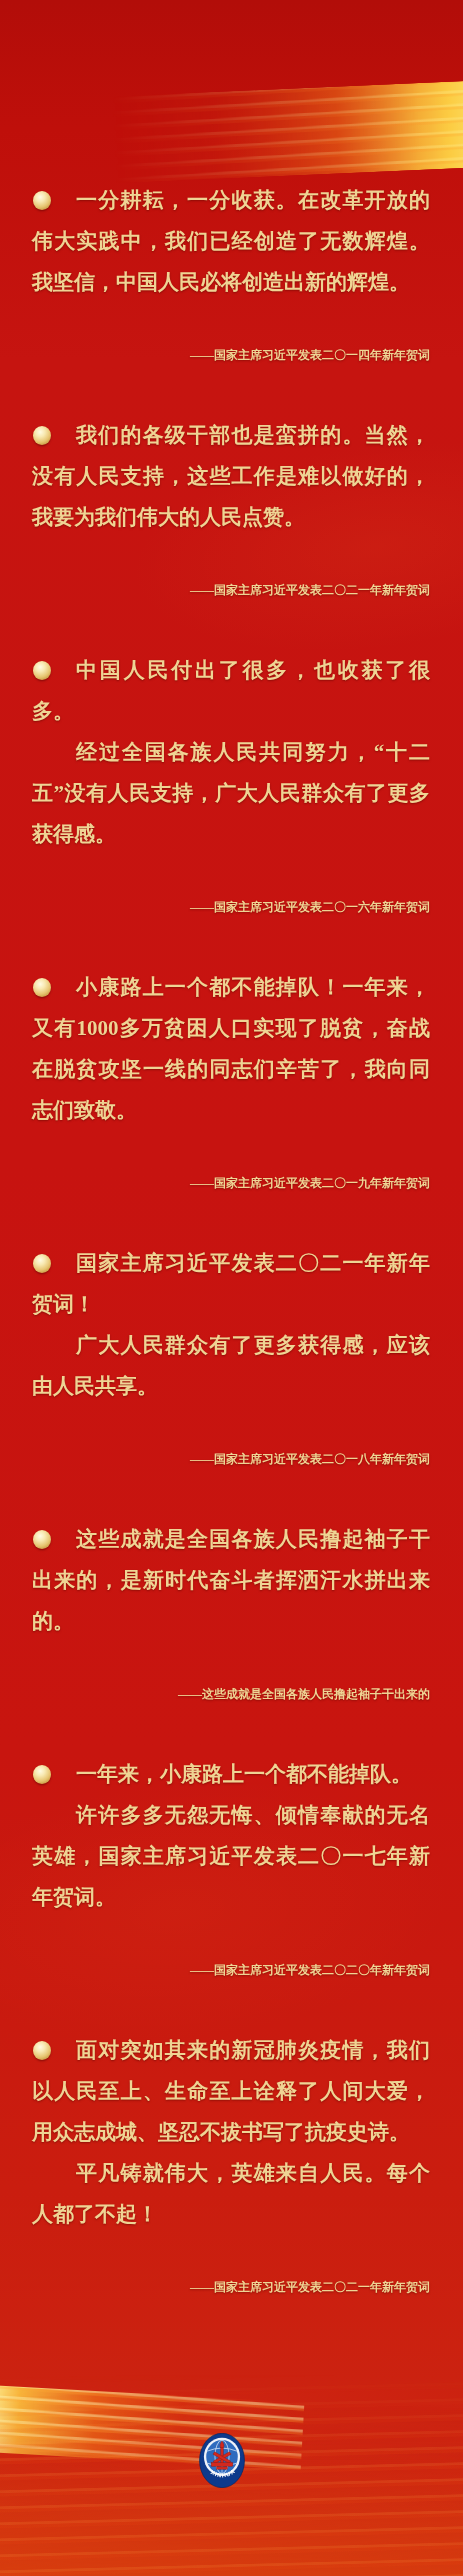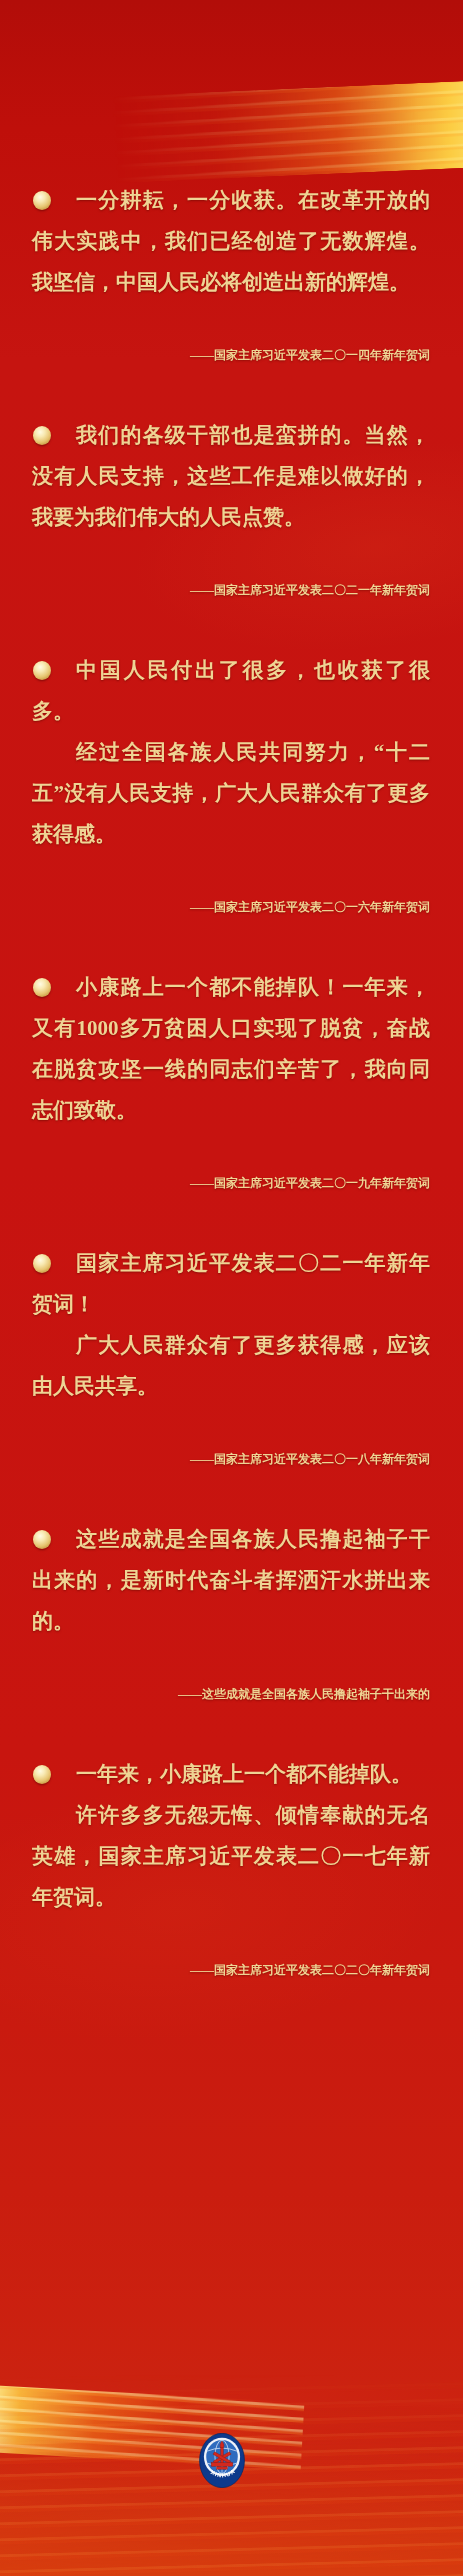--- a/index.html
+++ b/index.html
@@ -170,20 +170,26 @@
     <div class="attr">——这些成就是全国各族人民撸起袖子干出来的</div>
   </section>
 
   <section class="quote-block">
     <span class="bullet"></span>
     <p>一年来，小康路上一个都不能掉队。</p>
     <p>许许多多无怨无悔、倾情奉献的无名英雄，国家主席习近平发表二〇一七年新年贺词。</p>
     <div class="attr">——国家主席习近平发表二〇二〇年新年贺词</div>
   </section>
 
+  <section class="quote-block">
+    <span class="bullet"></span>
+    <p>面对突如其来的新冠肺炎疫情，我们以人民至上、生命至上诠释了人间大爱，用众志成城、坚忍不拔书写了抗疫史诗。</p>
+    <p>平凡铸就伟大，英雄来自人民。每个人都了不起！</p>
+    <div class="attr">——国家主席习近平发表二〇二一年新年贺词</div>
+  </section>
 
 </div>
 
 <div class="footer">
   <svg width="46" height="55" viewBox="0 0 68 82" xmlns="http://www.w3.org/2000/svg">
     <defs>
       <path id="xh-arc" d="M13,58 Q34,74 55,58" fill="none"></path>
     </defs>
     <ellipse cx="34" cy="41" rx="33.5" ry="40.5" fill="#0d3a8c" stroke="#08255e" stroke-width="1"></ellipse>
     <ellipse cx="34" cy="35.5" rx="27" ry="28.5" fill="#eef2f9"></ellipse>

